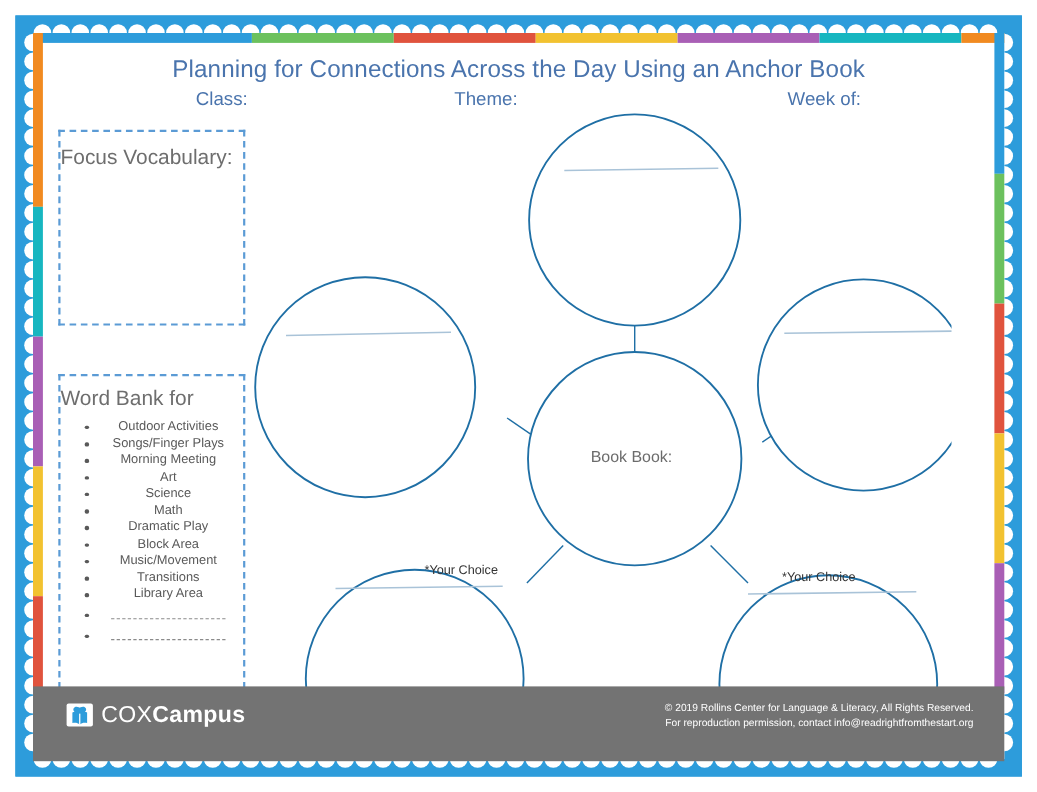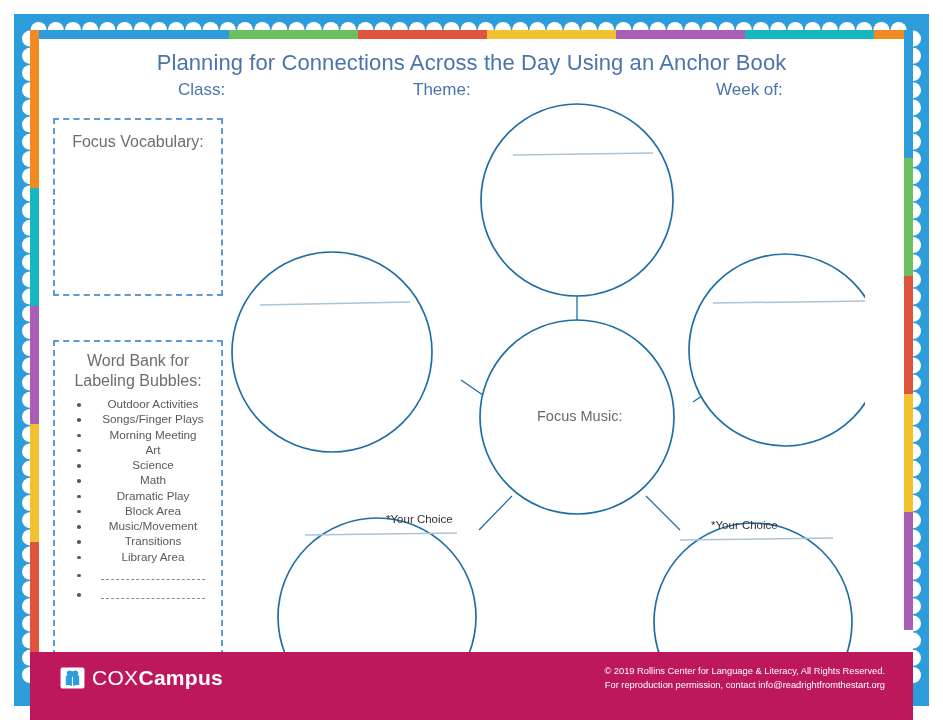--- a/index.html
+++ b/index.html
@@ -72,22 +72,21 @@
     background: #ffffff;
     box-sizing: border-box;
   }
   #vocab-box {
     left: 23px;
     top: 88px;
     width: 170px;
     height: 178px;
   }
   .box-heading {
-    text-align: center;
-    font-size: 16px;
+    font-size: 19px;
     color: #6E6E6E;
     margin-top: 12px;
     line-height: 1.25;
   }
 
   
   #wordbank-box {
     left: 23px;
     top: 310px;
     width: 170px;
@@ -148,24 +147,24 @@
   .bubble-text.small {
     font-size: 11.5px;
     color: #333333;
     margin-left: 16px;
   }
 
   
   .footer {
     position: absolute;
     left: 30px;
-    top: 652px;
+    top: 624px;
     width: 883px;
     height: 68px;
-    background: #be185d;
+    background: #737373;
   }
   .logo-wrap {
     position: absolute;
     left: 30px;
     top: 14px;
     display: flex;
     align-items: center;
   }
   .logo-mark {
     width: 25px;
@@ -427,21 +426,20 @@
     <div class="hdr-label hdr-theme">Theme:</div>
     <div class="hdr-label hdr-week">Week of:</div>
 
     <div class="dashbox" id="vocab-box">
       <div class="box-heading">Focus Vocabulary:</div>
     </div>
 
     <div class="dashbox" id="wordbank-box">
       <div class="box-heading">
         <div>Word Bank for</div>
-        <div>Labeling Bubbles:</div>
       </div>
       <ul class="wb-list" id="wb-list">
           <li>Outdoor Activities</li>
           <li>Songs/Finger Plays</li>
           <li>Morning Meeting</li>
           <li>Art</li>
           <li>Science</li>
           <li>Math</li>
           <li>Dramatic Play</li>
           <li>Block Area</li>
@@ -472,21 +470,21 @@
       </g>
       <g stroke="#A9C3D8" stroke-width="1.5">
         <line x1="288" y1="65" x2="428" y2="63"></line>
         <line x1="35" y1="215" x2="185" y2="212"></line>
         <line x1="488" y1="213" x2="645" y2="211"></line>
         <line x1="80" y1="445" x2="232" y2="443"></line>
         <line x1="455" y1="450" x2="608" y2="448"></line>
       </g>
     </svg>
 
-    <div class="bubble-text center-label" style="left:507px; top:378px;">Focus Music:</div>
+    <div class="bubble-text center-label" style="left:507px; top:378px;">Book Book:</div>
     <div class="bubble-text small" style="left:340px; top:483px;">*Your Choice</div>
     <div class="bubble-text small" style="left:665px; top:489px;">*Your Choice</div>
   </div>
 
   <div class="footer">
     <div class="logo-wrap">
       <svg class="logo-mark" viewBox="0 0 26 23" aria-hidden="true">
         <rect x="0.5" y="0.5" width="25" height="22" rx="2" fill="#ffffff"></rect>
         <path d="M13 4.6 C13 4.6 10.3 2.9 8.2 4.1 C6.4 5.1 6.6 7.3 8 8.7 L13 13.6 L18 8.7 C19.4 7.3 19.6 5.1 17.8 4.1 C15.7 2.9 13 4.6 13 4.6 Z" fill="#2D9CDB"></path>
         <path d="M13 10.5 C11 8.6 8.2 8.3 6 9.1 L6 19.2 C8.2 18.4 11 18.7 13 20.6 Z" fill="#2D9CDB"></path>

